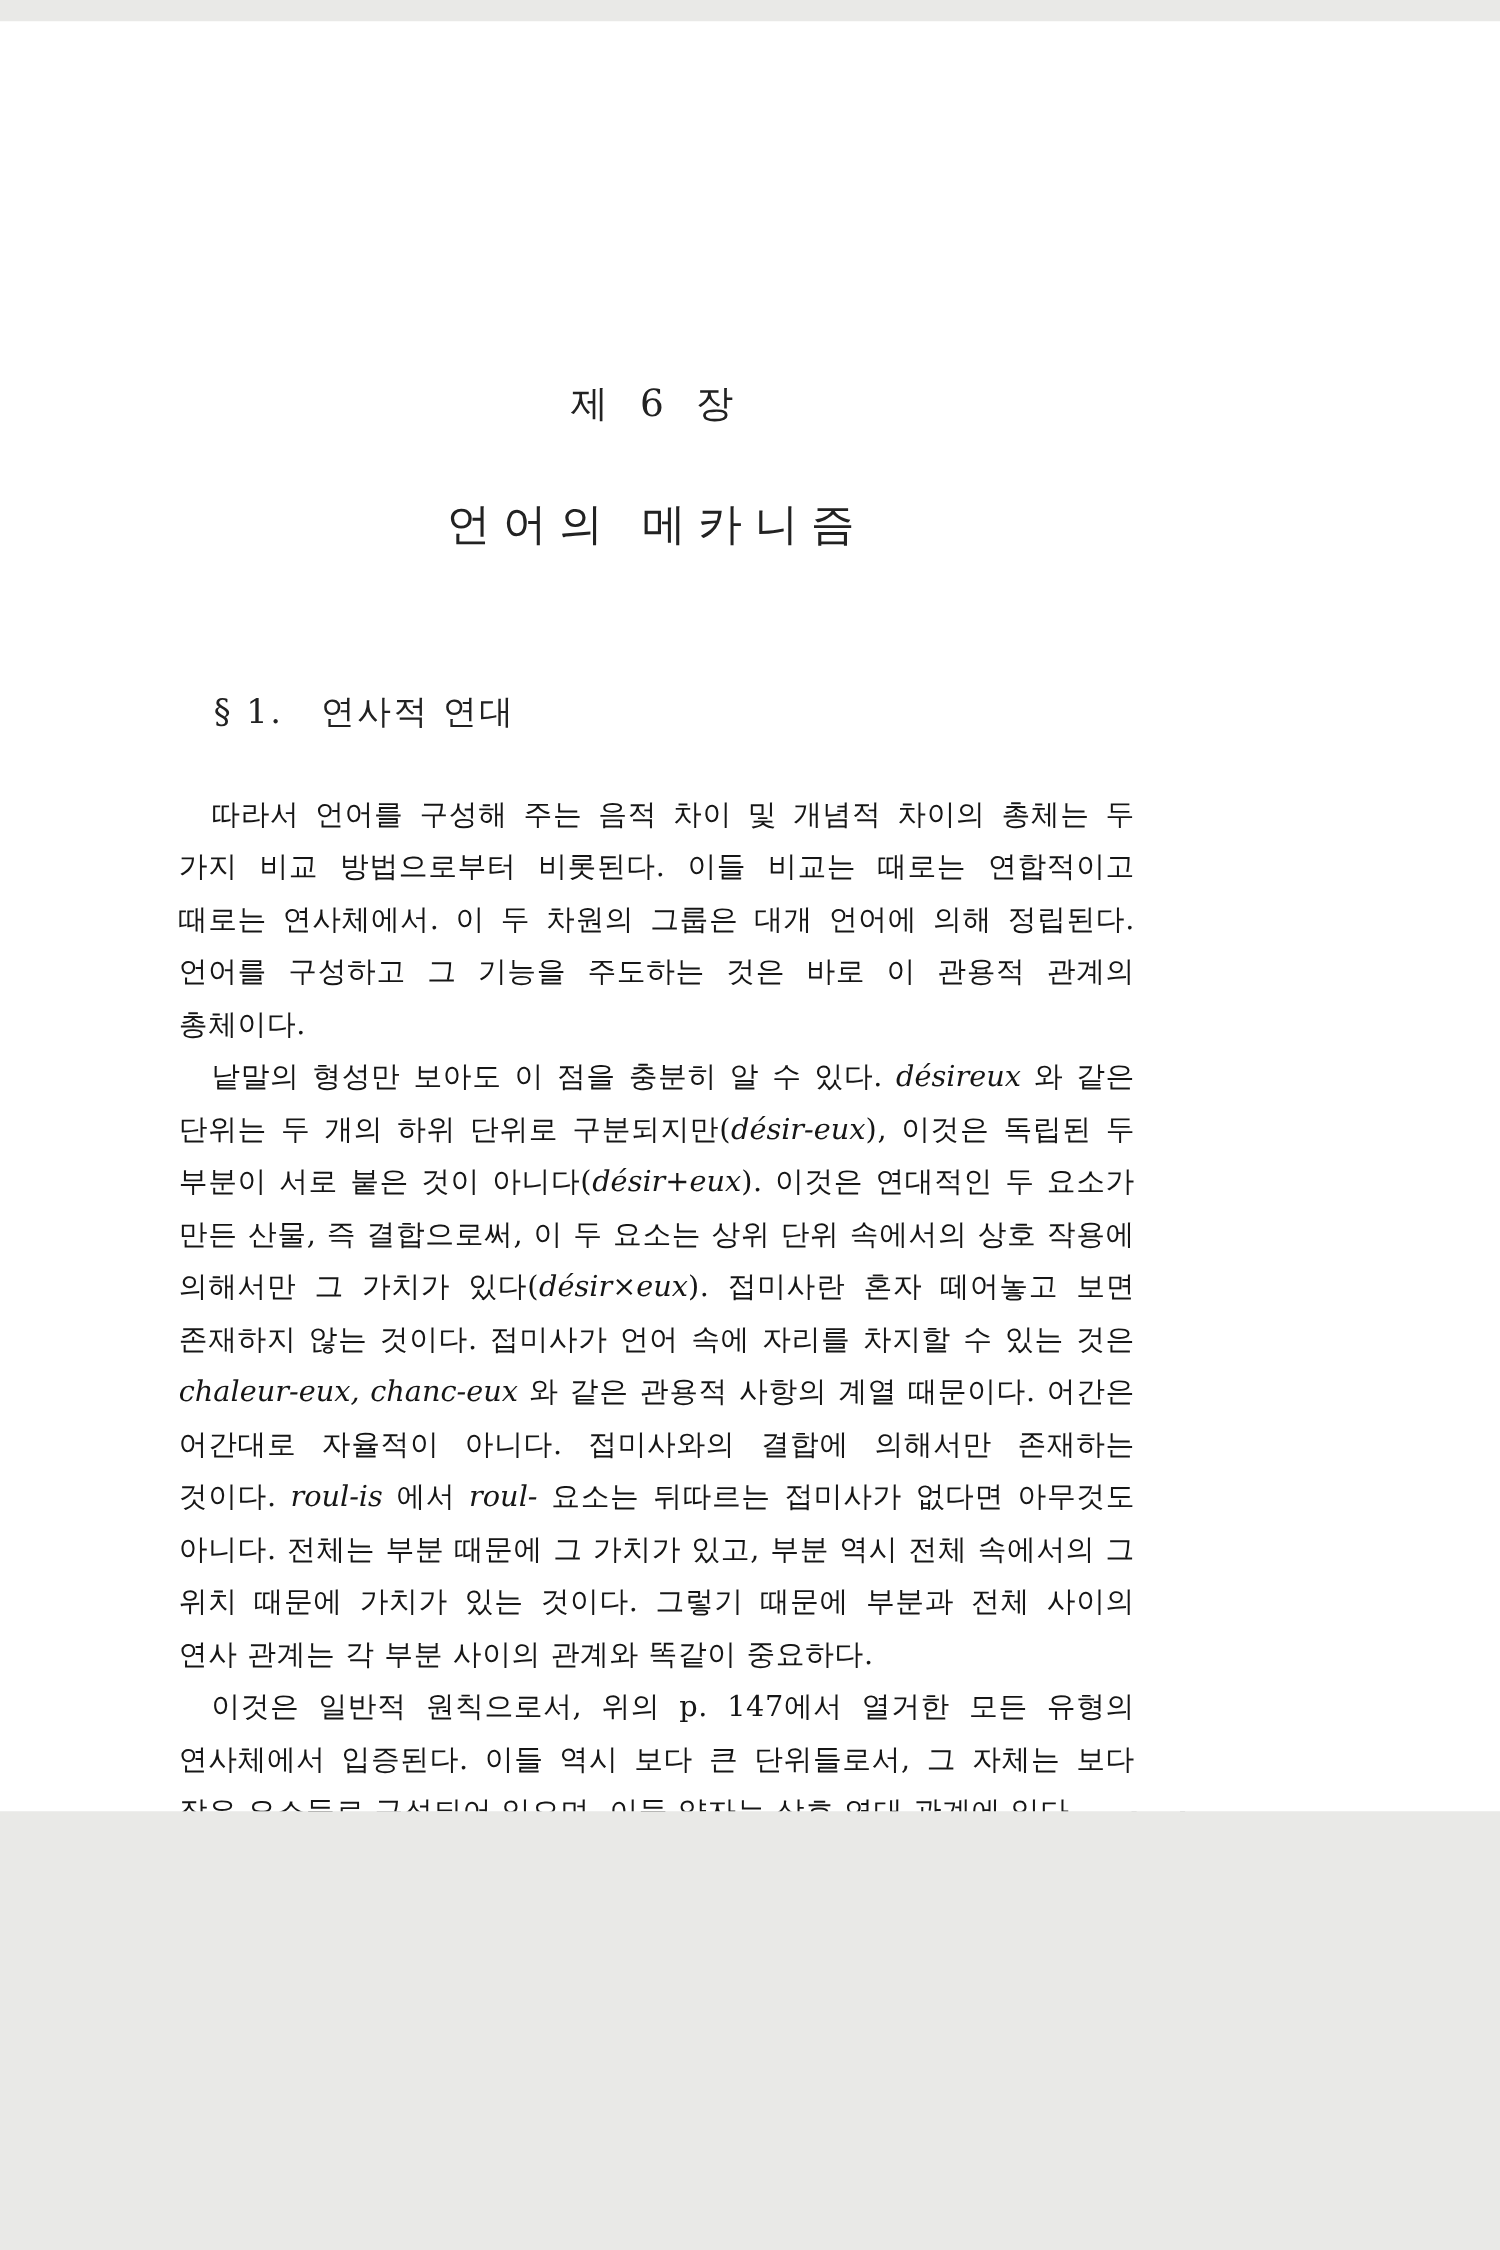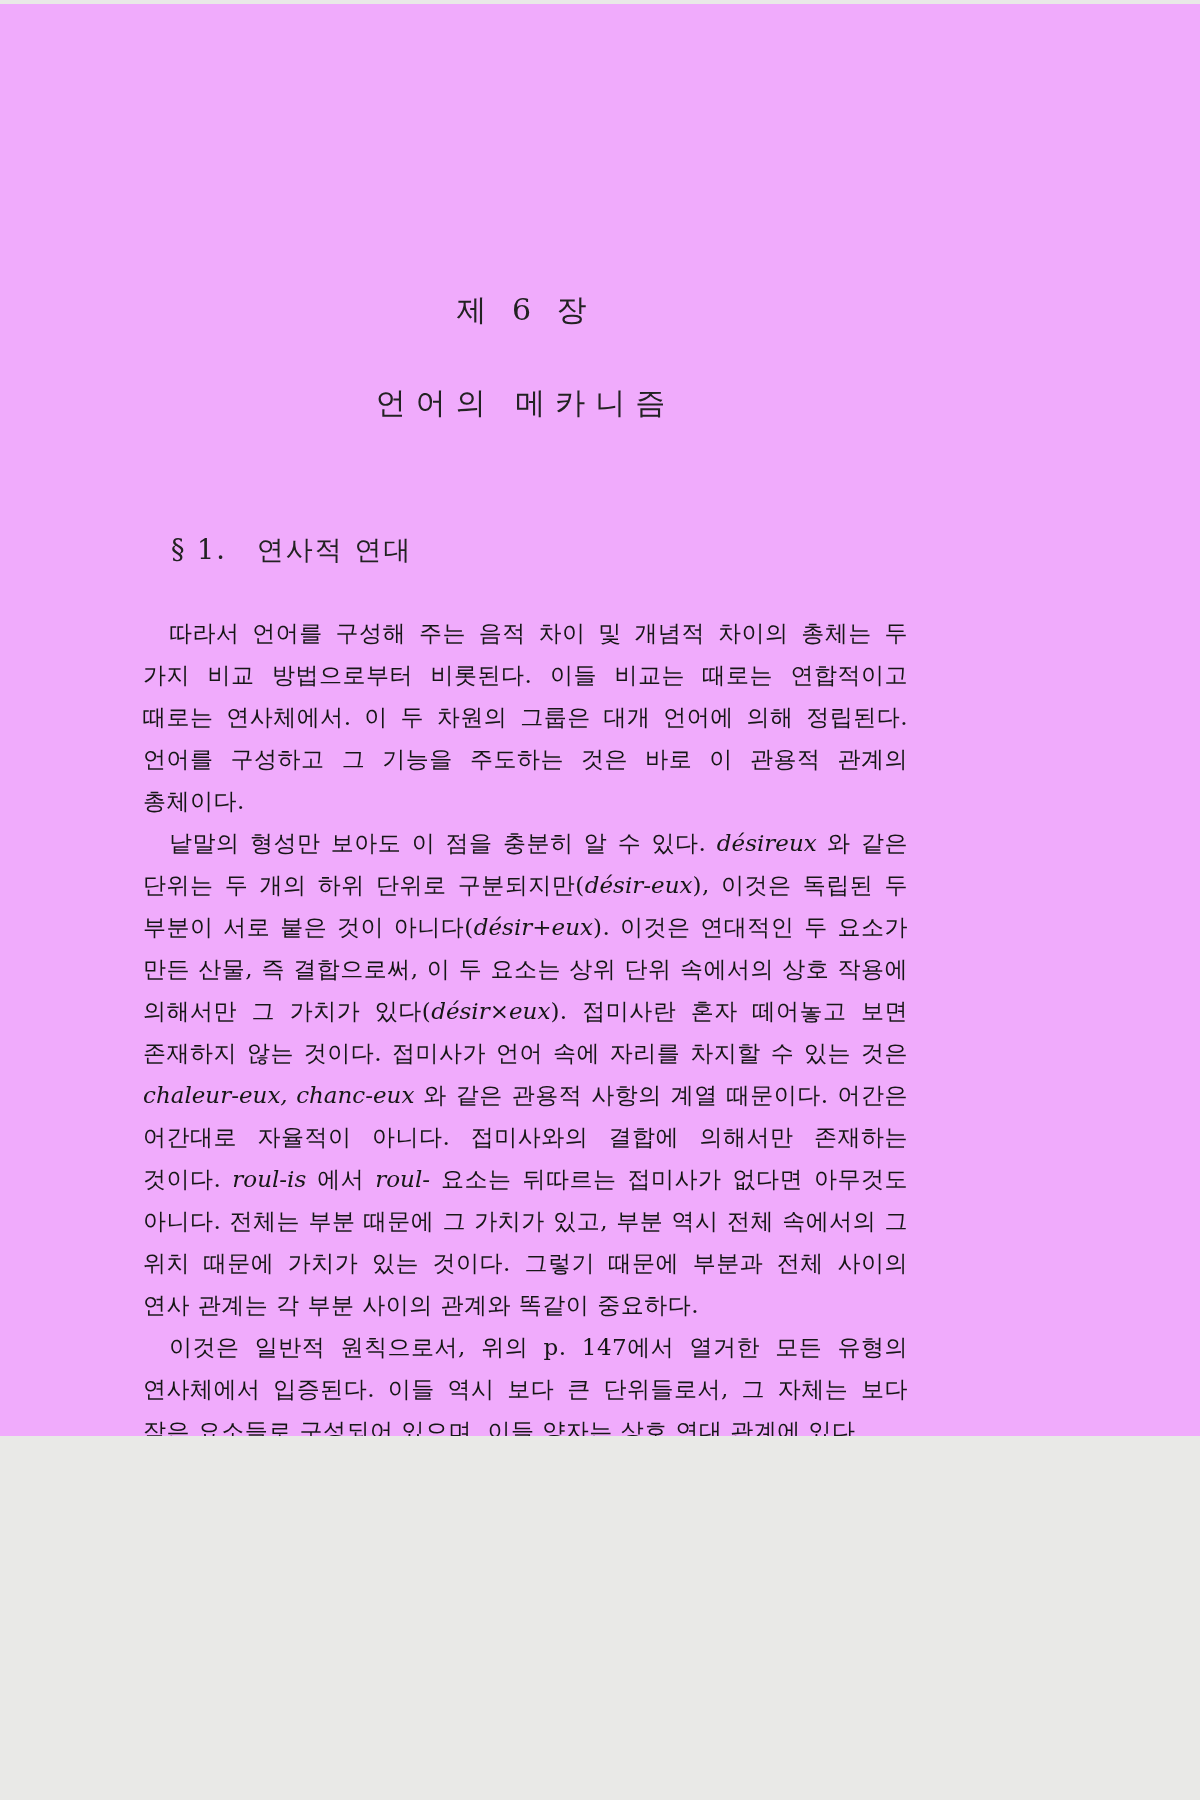--- a/index.html
+++ b/index.html
@@ -4,40 +4,40 @@
 <style>
   html, body {
     margin: 0;
     padding: 0;
     background: #e9e9e7;
   }
   .page {
     position: relative;
     width: 1200px;
     height: 1432px;
-    margin: 4px auto;
-    background: #f0abfc;
+    margin: 17px auto;
+    background: #ffffff;
     box-sizing: border-box;
     padding: 286px 292px 0 143px;
     overflow: hidden;
     font-family: "DejaVu Serif", "Liberation Serif", serif;
     color: #1b1b1b;
   }
   .chapter-number {
     margin: 0;
     text-align: center;
     font-size: 30px;
     font-weight: normal;
     letter-spacing: 8px;
     color: #222;
   }
   .chapter-title {
     margin: 52px 0 0 0;
     text-align: center;
-    font-size: 30px;
+    font-size: 35px;
     font-weight: normal;
     letter-spacing: 10px;
     color: #222;
   }
   .section-heading {
     margin: 108px 0 0 28px;
     font-size: 27px;
     font-weight: normal;
     letter-spacing: 2px;
     display: flex;

